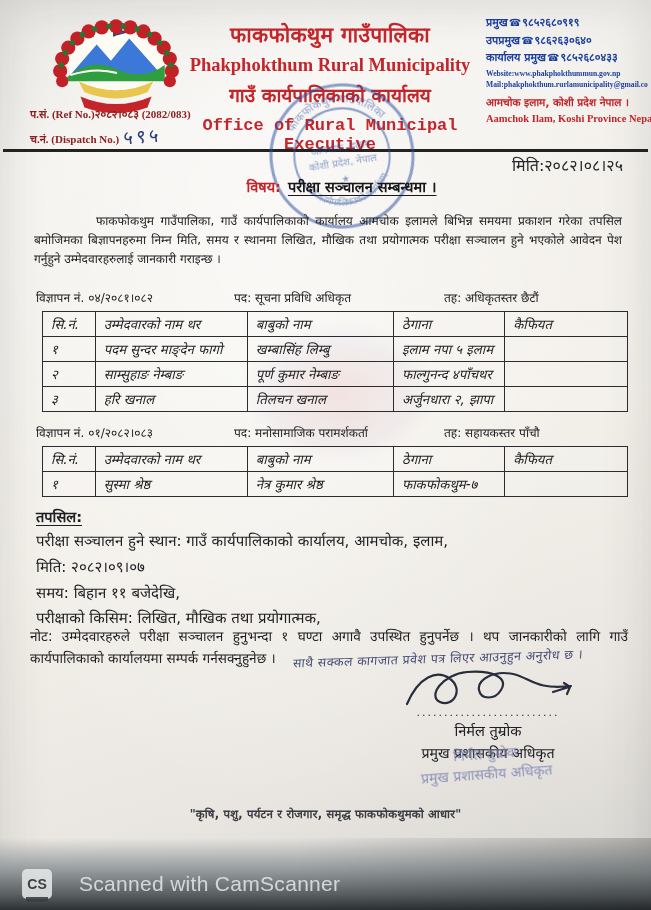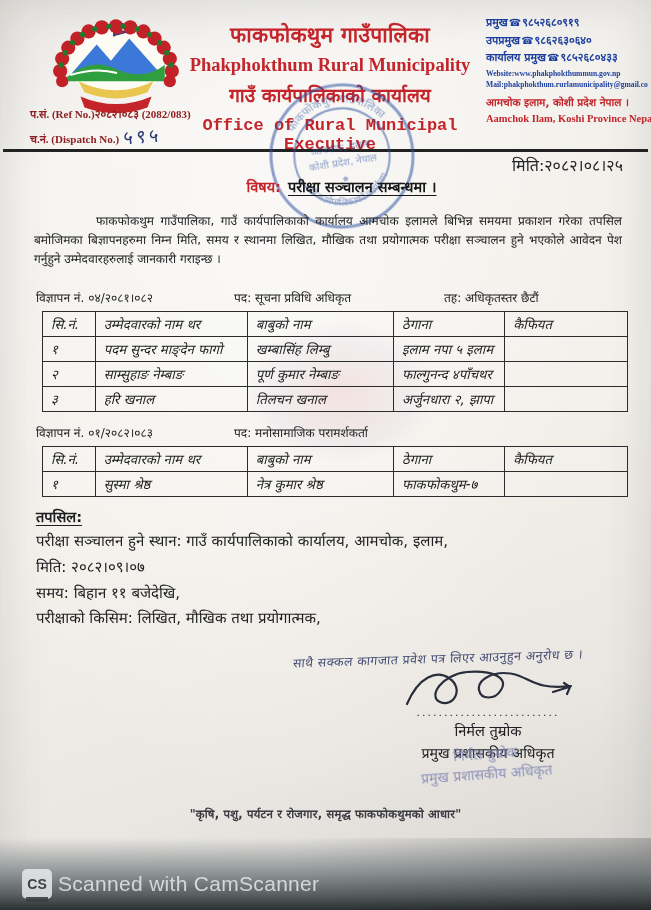--- a/index.html
+++ b/index.html
@@ -83,21 +83,21 @@
 
   .slogan { position:absolute; top:806px; left:0; width:100%; text-align:center; font-size:11.5px;
             font-weight:bold; color:#3a3a40; letter-spacing:.2px; }
 
   
   .scan-band { position:absolute; bottom:0; left:0; width:100%; height:72px; pointer-events:none;
     background:
       linear-gradient(90deg, rgba(0,0,0,0) 45%, rgba(0,0,0,.18) 100%),
       linear-gradient(180deg, rgba(158,162,164,0) 0%, rgba(152,157,159,.6) 26%, #8f9597 48%, #5b6163 78%, #2c3133 100%);
   }
-  .cam-row { position:absolute; bottom:11px; left:22px; display:flex; align-items:center; gap:6px; }
+  .cam-row { position:absolute; bottom:11px; left:22px; display:flex; align-items:center; gap:27px; }
   .cs-badge { width:30px; height:30px; border-radius:5px; position:relative;
               background:rgba(232,234,234,.85); display:flex; align-items:center; justify-content:center;
               color:#3c4143; font-weight:bold; font-size:14px; font-family:"Liberation Sans",sans-serif; }
   .cs-badge::after { content:""; position:absolute; bottom:-3px; left:14%; width:72%; height:5px;
                      background:rgba(58,63,65,.9); border-radius:0 0 3px 3px; }
   .cam-text { font-size:21px; color:rgba(236,239,239,.8); letter-spacing:.3px;
               font-family:"Liberation Sans","DejaVu Sans",sans-serif; }
 </style>
 </head>
 <body>
@@ -248,20 +248,21 @@
             <td>अर्जुनधारा २, झापा</td>
             <td></td>
           </tr>
         </tbody>
     </table>
   </div>
 
   <div class="advert-line advert-2">
     <span class="adv-no">विज्ञापन नं. ०१/२०८२।०८३</span>
     <span class="adv-post">पद: मनोसामाजिक परामर्शकर्ता</span>
+    <span class="adv-level">तह: सहायकस्तर पाँचौ</span>
   </div>
   <div class="table-wrap table-2">
     <table>
       <colgroup>
           <col class="c1">
           <col class="c2">
           <col class="c3">
           <col class="c4">
           <col class="c5">
         </colgroup>
@@ -287,20 +288,21 @@
   </div>
 
   <div class="tapasil-heading">तपसिल:</div>
   <div class="tapasil-lines">
       <div>परीक्षा सञ्चालन हुने स्थान: गाउँ कार्यपालिकाको कार्यालय, आमचोक, इलाम,</div>
       <div>मिति: २०८२।०९।०७</div>
       <div>समय: बिहान ११ बजेदेखि,</div>
       <div>परीक्षाको किसिम: लिखित, मौखिक तथा प्रयोगात्मक,</div>
     </div>
 
+  <div class="note-para">नोट: उम्मेदवारहरुले परीक्षा सञ्चालन हुनुभन्दा १ घण्टा अगावै उपस्थित हुनुपर्नेछ । थप जानकारीको लागि गाउँ कार्यपालिकाको कार्यालयमा सम्पर्क गर्नसक्नुहुनेछ ।</div>
   <div class="hand-note">साथै सक्कल कागजात प्रवेश पत्र लिएर आउनुहुन अनुरोध छ ।</div>
 
   <div class="sig-block">
     <svg class="sig-squiggle" width="190" height="62" viewBox="0 0 190 62" aria-hidden="true">
       <path d="M14,46 C26,18 44,12 56,20 C72,31 60,50 47,44 C34,38 50,16 74,14 C100,12 116,20 108,32 C102,42 88,42 86,32 C84,22 100,12 120,16 C138,20 142,32 178,28 M160,34 l16,-5 m-5,-4 l6,4 -3,7" stroke="#272d3a" fill="none" stroke-width="2.2" stroke-linecap="round"></path>
     </svg>
     <div class="sig-dots">..........................</div>
     <div class="sig-name">निर्मल तुम्रोक</div>
     <div class="sig-title">प्रमुख प्रशासकीय अधिकृत</div>
     <div class="sig-stamp">

